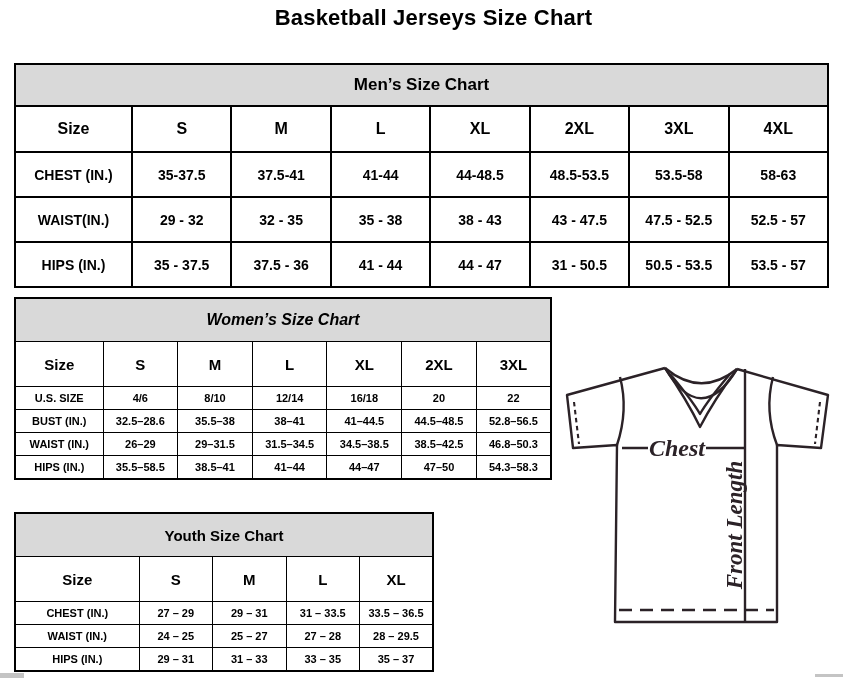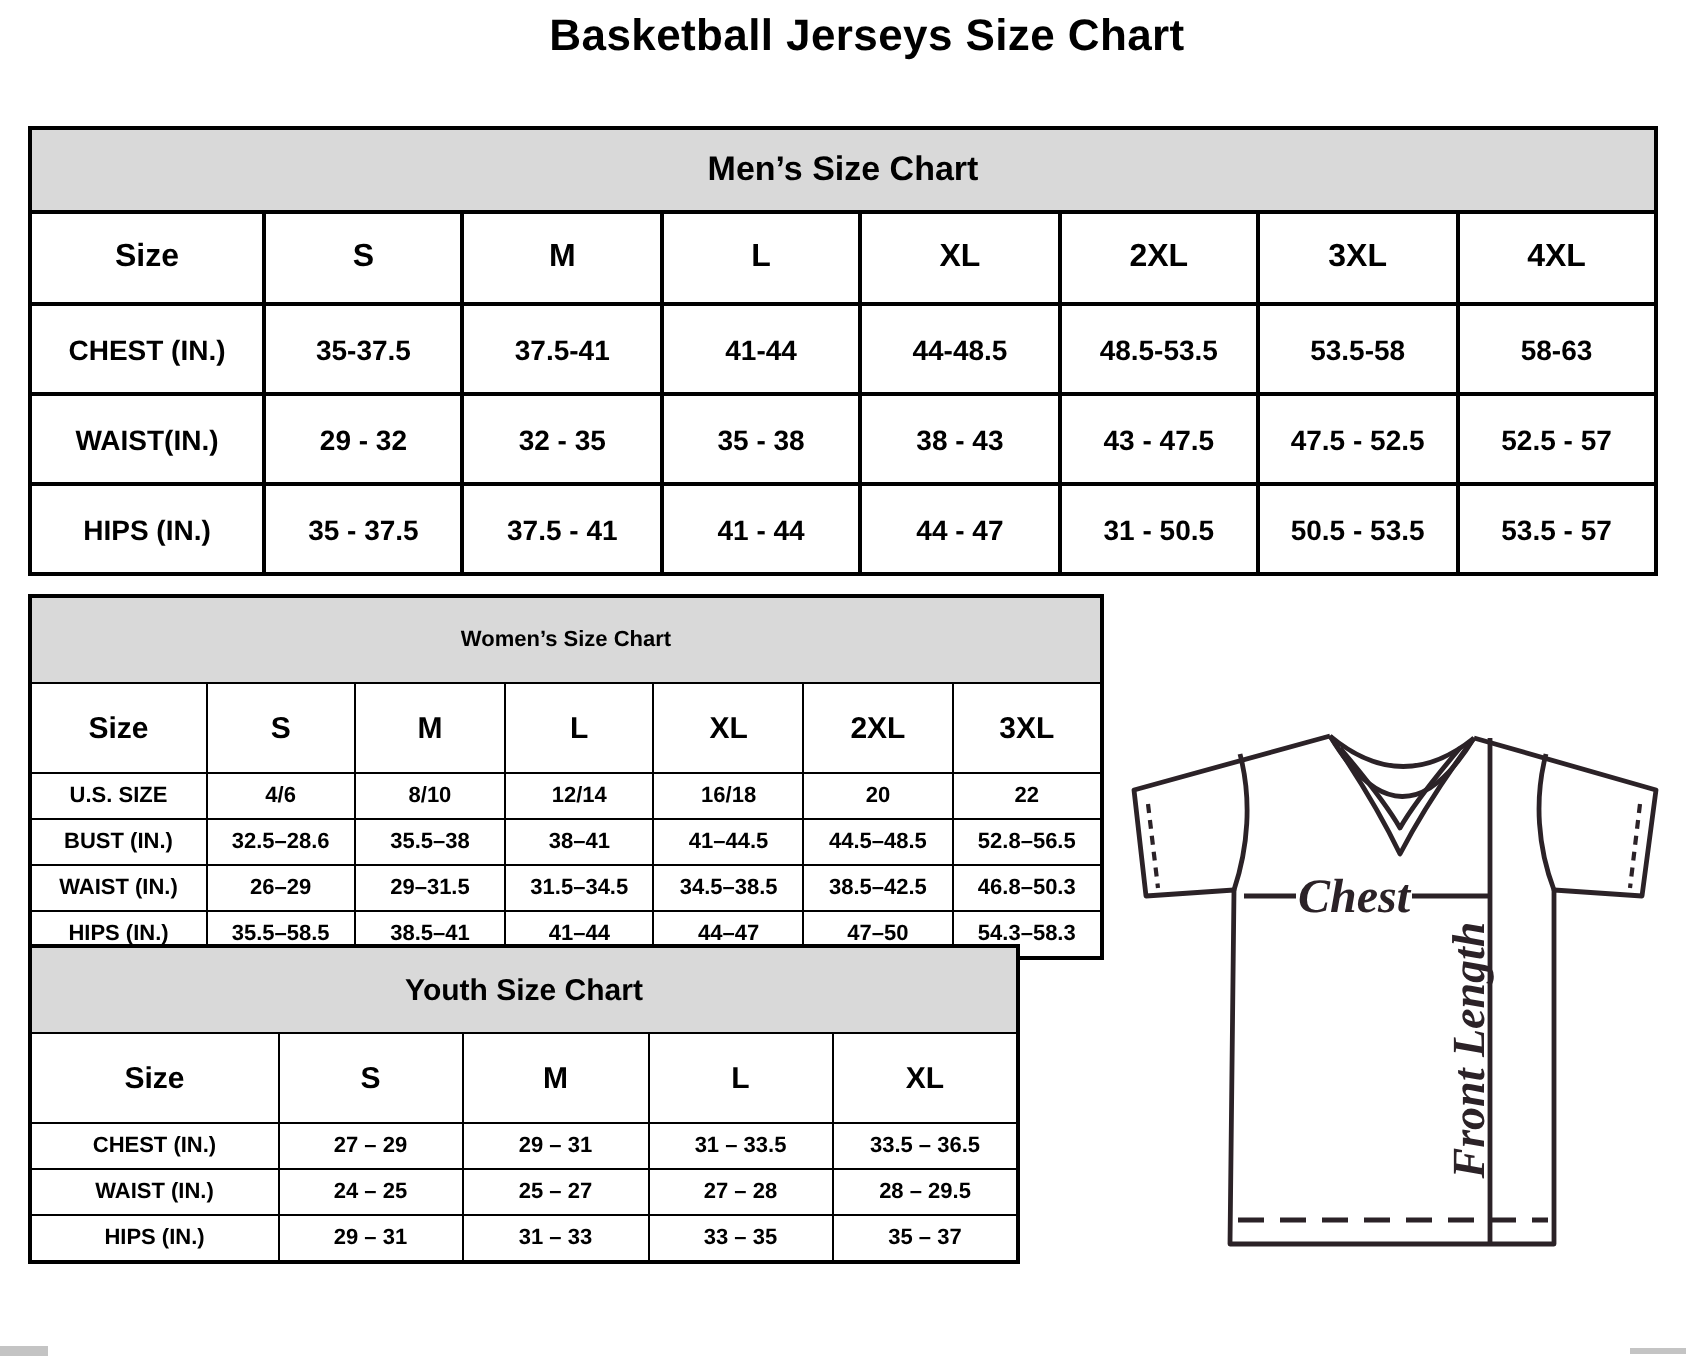--- a/index.html
+++ b/index.html
@@ -24,26 +24,26 @@
   table.mens{left:14px;top:63px;width:815px;}
   table.mens th,table.mens td{border:2px solid #000;text-align:center;}
   table.mens .band th{height:40px;font-size:17px;}
   table.mens tr.cols th{height:44px;font-size:16px;}
   table.mens tr.data th,table.mens tr.data td{height:43px;font-size:14px;}
   table.mens tr.data th{font-size:14px;}
 
   
   table.womens{left:14px;top:297px;width:538px;border:2px solid #000;}
   table.womens th,table.womens td{border:1px solid #000;}
-  table.womens .band th{height:42px;font-size:11px;}
+  table.womens .band th{height:42px;font-size:16px;font-style:italic;}
   table.womens tr.cols th{height:44px;font-size:15px;}
   table.womens tr.data th,table.womens tr.data td{height:22px;font-size:11px;}
 
   
-  table.youth{left:14px;top:472px;width:496px;border:2px solid #000;padding-left:12px;}
+  table.youth{left:14px;top:512px;width:420px;border:2px solid #000;padding-left:12px;}
   table.youth th,table.youth td{border:1px solid #000;}
   table.youth .band th{height:42px;font-size:15px;}
   table.youth tr.cols th{height:44px;font-size:15px;}
   table.youth tr.data th,table.youth tr.data td{height:22px;font-size:11px;}
 
   .scroll-frag{position:absolute;background:#c4c4c4;}
   .scroll-frag.left{left:0;top:673px;width:24px;height:5px;}
   .scroll-frag.right{left:815px;top:674px;width:28px;height:3px;}
 
   svg.jersey{position:absolute;left:556px;top:352px;}
@@ -94,21 +94,21 @@
     <td>32 - 35</td>
     <td>35 - 38</td>
     <td>38 - 43</td>
     <td>43 - 47.5</td>
     <td>47.5 - 52.5</td>
     <td>52.5 - 57</td>
   </tr>
   <tr class="data">
     <th>HIPS (IN.)</th>
     <td>35 - 37.5</td>
-    <td>37.5 - 41</td>
+    <td>37.5 - 36</td>
     <td>41 - 44</td>
     <td>44 - 47</td>
     <td>31 - 50.5</td>
     <td>50.5 - 53.5</td>
     <td>53.5 - 57</td>
   </tr>
 </tbody>
   </table>
 
 <table class="t womens">

